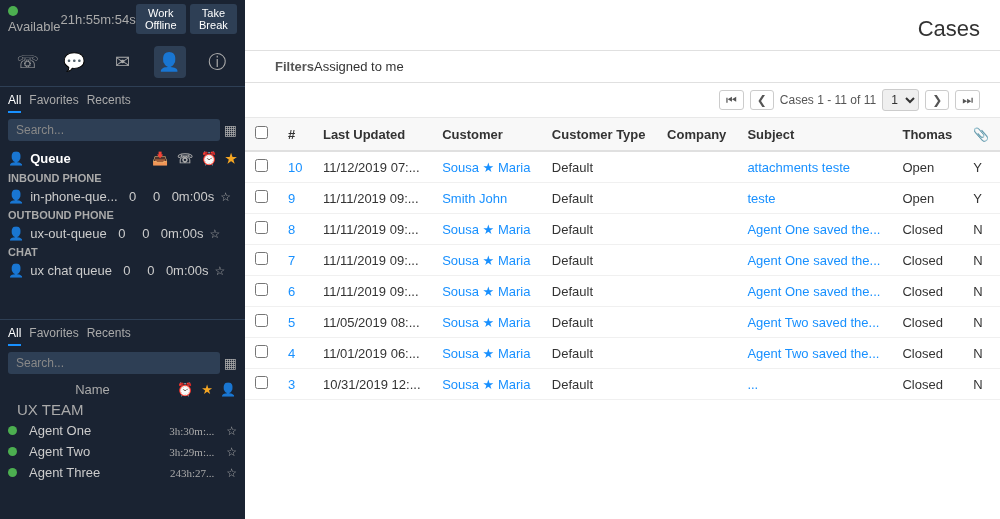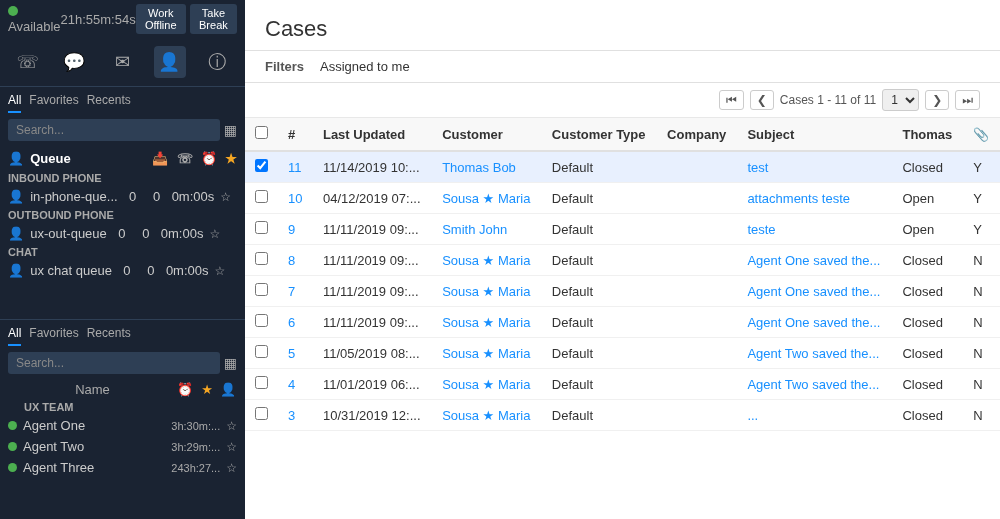--- a/index.html
+++ b/index.html
@@ -109,47 +109,48 @@
       color: #ccc; padding: 4px 8px; font-size: 12px; outline: none;
     }
     .agent-search::placeholder { color: #888; }
 
     .agent-list-header {
       display: flex; align-items: center; padding: 2px 8px;
       color: #aaa; font-size: 11px;
     }
     .agent-list-header span { margin-left: auto; display: flex; gap: 8px; }
 
-    .team-label { color: #aaa; font-size: 11px; padding: 2px 24px; font-weight: bold; }
+    .team-label { color: #aaa; font-size: 15px; padding: 2px 17px; font-weight: normal; }
     .agent-row {
-      display: flex; align-items: center; padding: 3px 8px; gap: 6px;
+      display: flex; align-items: center; padding: 3px 8px; gap: 12px;
       color: #ccc; font-size: 12px; justify-content: space-between;
     }
     .agent-status-dot { width: 9px; height: 9px; border-radius: 50%; background: #4caf50; }
-    .agent-time { margin-left: auto; color: #aaa; font-size: 11px; }
+    .agent-time { margin-left: auto; color: #aaa; font-size: 11px; font-family: Liberation Serif, serif; }
     .star-icon { color: #aaa; font-size: 12px; cursor: pointer; }
 
     
     .main-content {
       flex: 1;
       display: flex;
       flex-direction: column;
       background: #fff;
       overflow: hidden;
     }
 
     .main-header {
       padding: 16px 20px 8px;
       border-bottom: 1px solid #e0e0e0;
+      text-align: right;
     }
     .main-title { font-size: 22px; font-weight: 300; color: #333; }
 
     .filter-bar {
-      display: flex; align-items: center; padding: 8px 20px;
-      border-bottom: 1px solid #e0e0e0; gap: 16px;
+      display: flex; align-items: center; padding: 8px 30px;
+      border-bottom: 1px solid #e0e0e0; 
     }
     .filter-label { color: #555; font-weight: 600; font-size: 13px; }
     .filter-value { color: #333; font-size: 13px; }
 
     .pagination-bar {
       display: flex; align-items: center; justify-content: flex-end;
       padding: 6px 20px; gap: 6px; border-bottom: 1px solid #e8e8e8;
     }
     .pagination-text { color: #555; font-size: 12px; }
     .pagination-btn {
@@ -331,47 +332,28 @@
           <th>Last Updated</th>
           <th>Customer</th>
           <th>Customer Type</th>
           <th>Company</th>
           <th>Subject</th>
           <th>Thomas</th>
           <th>📎</th>
         </tr>
       </thead>
       <tbody id="cases-tbody">
-          <tr class="selected">
-    <td class="checkbox-col">
-      <input type="checkbox" checked="" style="">
-    </td>
-    <td>
-      <a class="case-link">11</a>
-    </td>
-    <td>11/14/2019 10:...</td>
-    <td>
-      <a class="case-link">Thomas Bob</a>
-    </td>
-    <td>Default</td>
-    <td></td>
-    <td>
-      <a class="case-link">test</a>
-    </td>
-    <td class="status-closed">Closed</td>
-    <td>Y</td>
-  </tr>
           <tr>
     <td class="checkbox-col">
       <input type="checkbox" style="">
     </td>
     <td>
       <a class="case-link">10</a>
     </td>
-    <td>04/12/2019 07:...</td>
+    <td>11/12/2019 07:...</td>
     <td>
       <a class="case-link">Sousa ★ Maria</a>
     </td>
     <td>Default</td>
     <td></td>
     <td>
       <a class="case-link">attachments teste</a>
     </td>
     <td class="status-open">Open</td>
     <td>Y</td>

